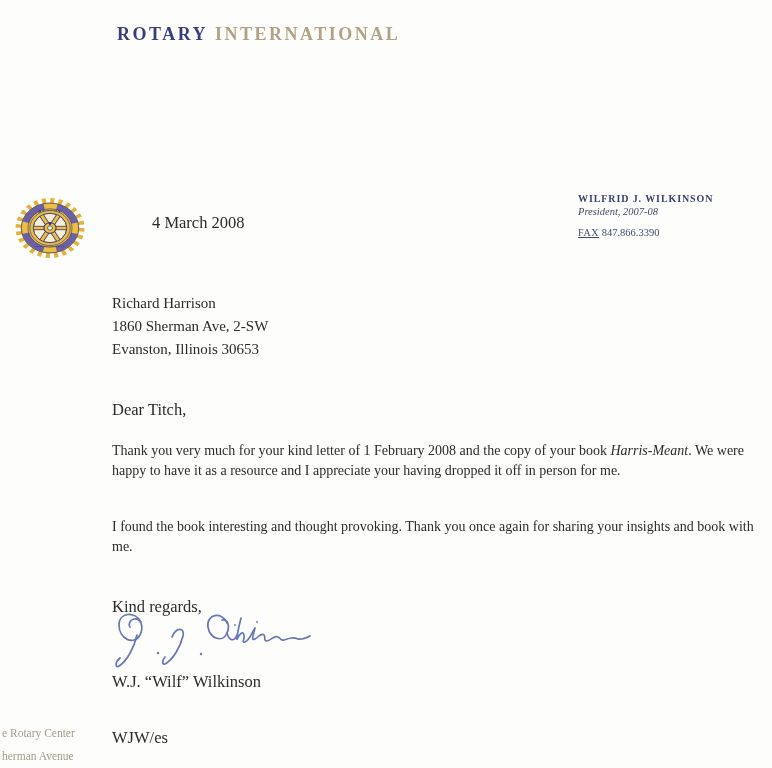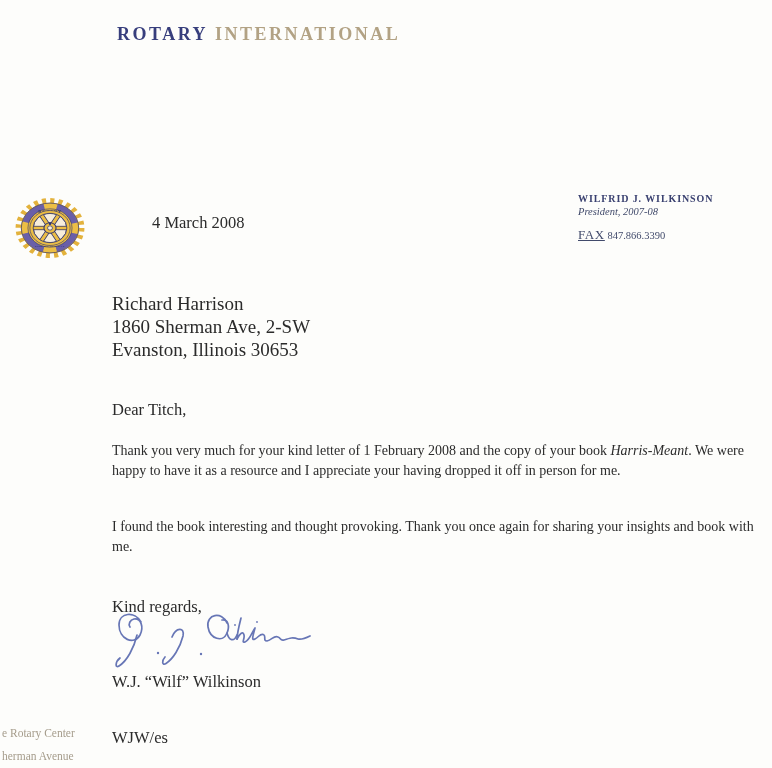--- a/index.html
+++ b/index.html
@@ -25,25 +25,25 @@
   .brand .intl   { color: #b2a284; }
 
   
   .logo { position: absolute; left: 12px; top: 195px; width: 76px; height: 66px; }
 
   
   .sender { position: absolute; left: 578px; top: 193px; color: #414a6b; }
   .sender .name  { font-size: 10px; font-weight: 700; letter-spacing: 0.9px; color: #3a4170; white-space: nowrap; }
   .sender .title { font-size: 10.5px; font-style: italic; margin-top: 2px; }
   .sender .fax   { margin-top: 10px; font-size: 10.5px; white-space: nowrap; }
-  .sender .fax .fax-label { font-size: 13px; letter-spacing: 0.6px; text-decoration: underline; }
+  .sender .fax .fax-label { font-size: 10px; letter-spacing: 0.6px; text-decoration: underline; }
 
   .date { position: absolute; left: 112px; top: 213px; font-size: 16.5px; margin-left: 40px; }
 
-  .recipient { position: absolute; left: 112px; top: 292px; font-size: 19px; line-height: 23px; }
+  .recipient { position: absolute; left: 112px; top: 292px; font-size: 15px; line-height: 23px; }
 
   .salutation { position: absolute; left: 112px; top: 400px; font-size: 16.5px; }
 
   .para { position: absolute; left: 112px; width: 648px; font-size: 14px; line-height: 19.5px; margin: 0; }
   .para1 { top: 441px; }
   .para2 { top: 517px; }
   .para .italic { font-style: italic; }
 
   .closing { position: absolute; left: 112px; top: 597px; font-size: 16.5px; }
 

